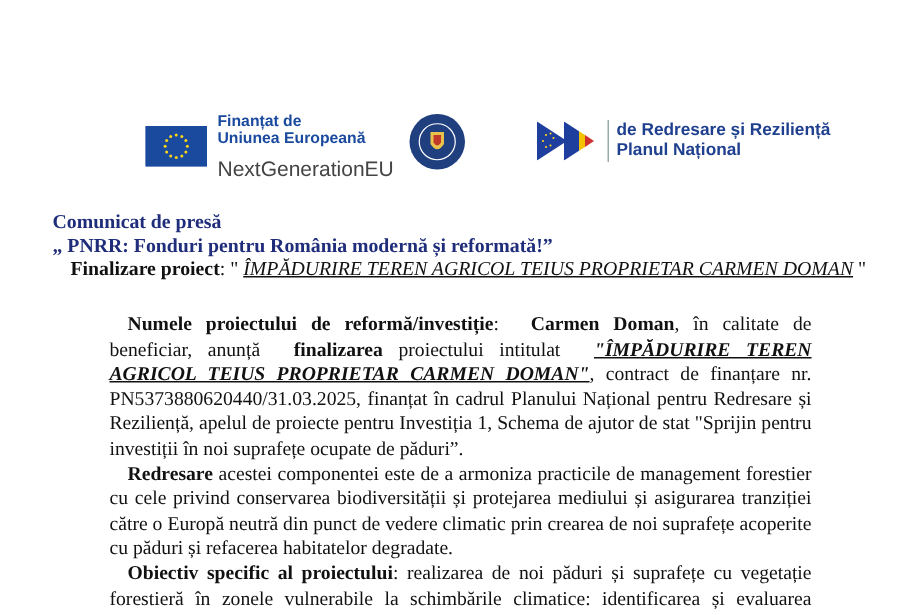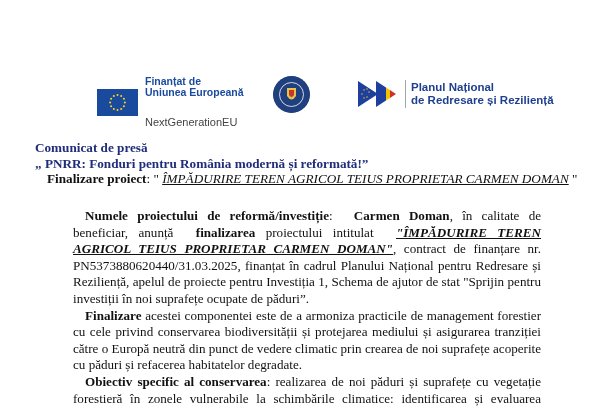--- a/index.html
+++ b/index.html
@@ -3,21 +3,21 @@
 <meta charset="utf-8">
 <style>
   html, body { margin:0; padding:0; background:#ffffff; }
   body { width:615px; height:410px; overflow:hidden; position:relative;
          font-family:"Liberation Serif", serif; color:#111; }
   .logos { position:absolute; top:74px; left:17px; width:615px; height:44px; }
   .eu-logo { position:absolute; left:80px; top:2px; display:flex; align-items:center; }
   .eu-flag { width:41px; height:27px; background:#1a4a9e; position:relative; }
   .eu-text { margin-left:7px; font-family:"Liberation Sans", sans-serif; line-height:11px; }
   .eu-text .l1, .eu-text .l2 { color:#1a4a9e; font-weight:bold; font-size:10.5px; display:block; }
-  .eu-text .l3 { color:#444; font-size:11px; display:block; margin-top:19px; }
+  .eu-text .l3 { color:#444; font-size:14px; display:block; margin-top:9px; }
   .gov-seal { position:absolute; left:256px; top:2px; width:37px; height:37px; border-radius:50%;
               background:#1f3f7f; }
   .pnrr-logo { position:absolute; left:341px; top:6px; display:flex; align-items:center; }
   .pnrr-mark { width:44px; height:26px; position:relative; }
   .pnrr-divider { width:1px; height:28px; background:#9aa; margin:0 5px 0 3px; }
   .pnrr-text { font-family:"Liberation Sans", sans-serif; color:#1f3f8f; font-weight:bold;
                font-size:11.5px; line-height:13px; }
   .header { position:absolute; top:140px; left:0; width:615px; text-align:left; font-size:13.2px; line-height:15.5px;padding-left:35px; }
   .header .title, .header .subtitle { color:#1f2d7a; font-weight:bold; display:block; }
   .header .proj { display:block; }
@@ -78,29 +78,29 @@
             <circle cx="9" cy="8" r="0.7"></circle>
             <circle cx="11" cy="11" r="0.7"></circle>
             <circle cx="9" cy="16" r="0.7"></circle>
             <circle cx="6" cy="17" r="0.7"></circle>
             <circle cx="4" cy="13" r="0.7"></circle>
           </g>
       </svg>
     </div>
     <div class="pnrr-divider"></div>
     <div class="pnrr-text">
+      <div>de Redresare și Reziliență</div>
       <div>Planul Național</div>
-      <div>de Redresare și Reziliență</div>
     </div>
   </div>
 </div>
 
 <div class="header">
   <span class="title">Comunicat de presă</span>
   <span class="subtitle">„ PNRR: Fonduri pentru România modernă și reformată!”</span>
   <span class="proj"><b>Finalizare proiect</b><span>: " </span><i>ÎMPĂDURIRE TEREN AGRICOL TEIUS PROPRIETAR CARMEN DOMAN</i><span> "</span></span>
 </div>
 
 <div class="body">
   <p><b>Numele proiectului de reformă/investiție</b><span>: </span><b>Carmen Doman</b><span>, în calitate de beneficiar, anunță </span><b>finalizarea</b><span> proiectului intitulat </span><b><i>"ÎMPĂDURIRE TEREN AGRICOL TEIUS PROPRIETAR CARMEN DOMAN"</i></b><span>, contract de finanțare nr. PN5373880620440/31.03.2025, finanțat în cadrul Planului Național pentru Redresare și Reziliență, apelul de proiecte pentru Investiția 1, Schema de ajutor de stat "Sprijin pentru investiții în noi suprafețe ocupate de păduri”.</span></p>
-  <p><b>Finalizare</b><span> acestei componentei este de a armoniza practicile de management forestier cu cele privind conservarea biodiversității și protejarea mediului și asigurarea tranziției către o Europă neutră din punct de vedere climatic prin crearea de noi suprafețe acoperite cu păduri și refacerea habitatelor degradate.</span></p>
-  <p><b>Obiectiv specific al conservarea</b><span>: realizarea de noi păduri și suprafețe cu vegetație forestieră în zonele vulnerabile la schimbările climatice: identificarea și evaluarea terenurilor, finanțarea împăduririi și lucrărilor de îngrijire a plantațiilor și creșterea suprafeței cu vegetație forestieră în</span></p>
+  <p><b>Redresare</b><span> acestei componentei este de a armoniza practicile de management forestier cu cele privind conservarea biodiversității și protejarea mediului și asigurarea tranziției către o Europă neutră din punct de vedere climatic prin crearea de noi suprafețe acoperite cu păduri și refacerea habitatelor degradate.</span></p>
+  <p><b>Obiectiv specific al proiectului</b><span>: realizarea de noi păduri și suprafețe cu vegetație forestieră în zonele vulnerabile la schimbările climatice: identificarea și evaluarea terenurilor, finanțarea împăduririi și lucrărilor de îngrijire a plantațiilor și creșterea suprafeței cu vegetație forestieră în</span></p>
 </div>
 
 </body></html>

